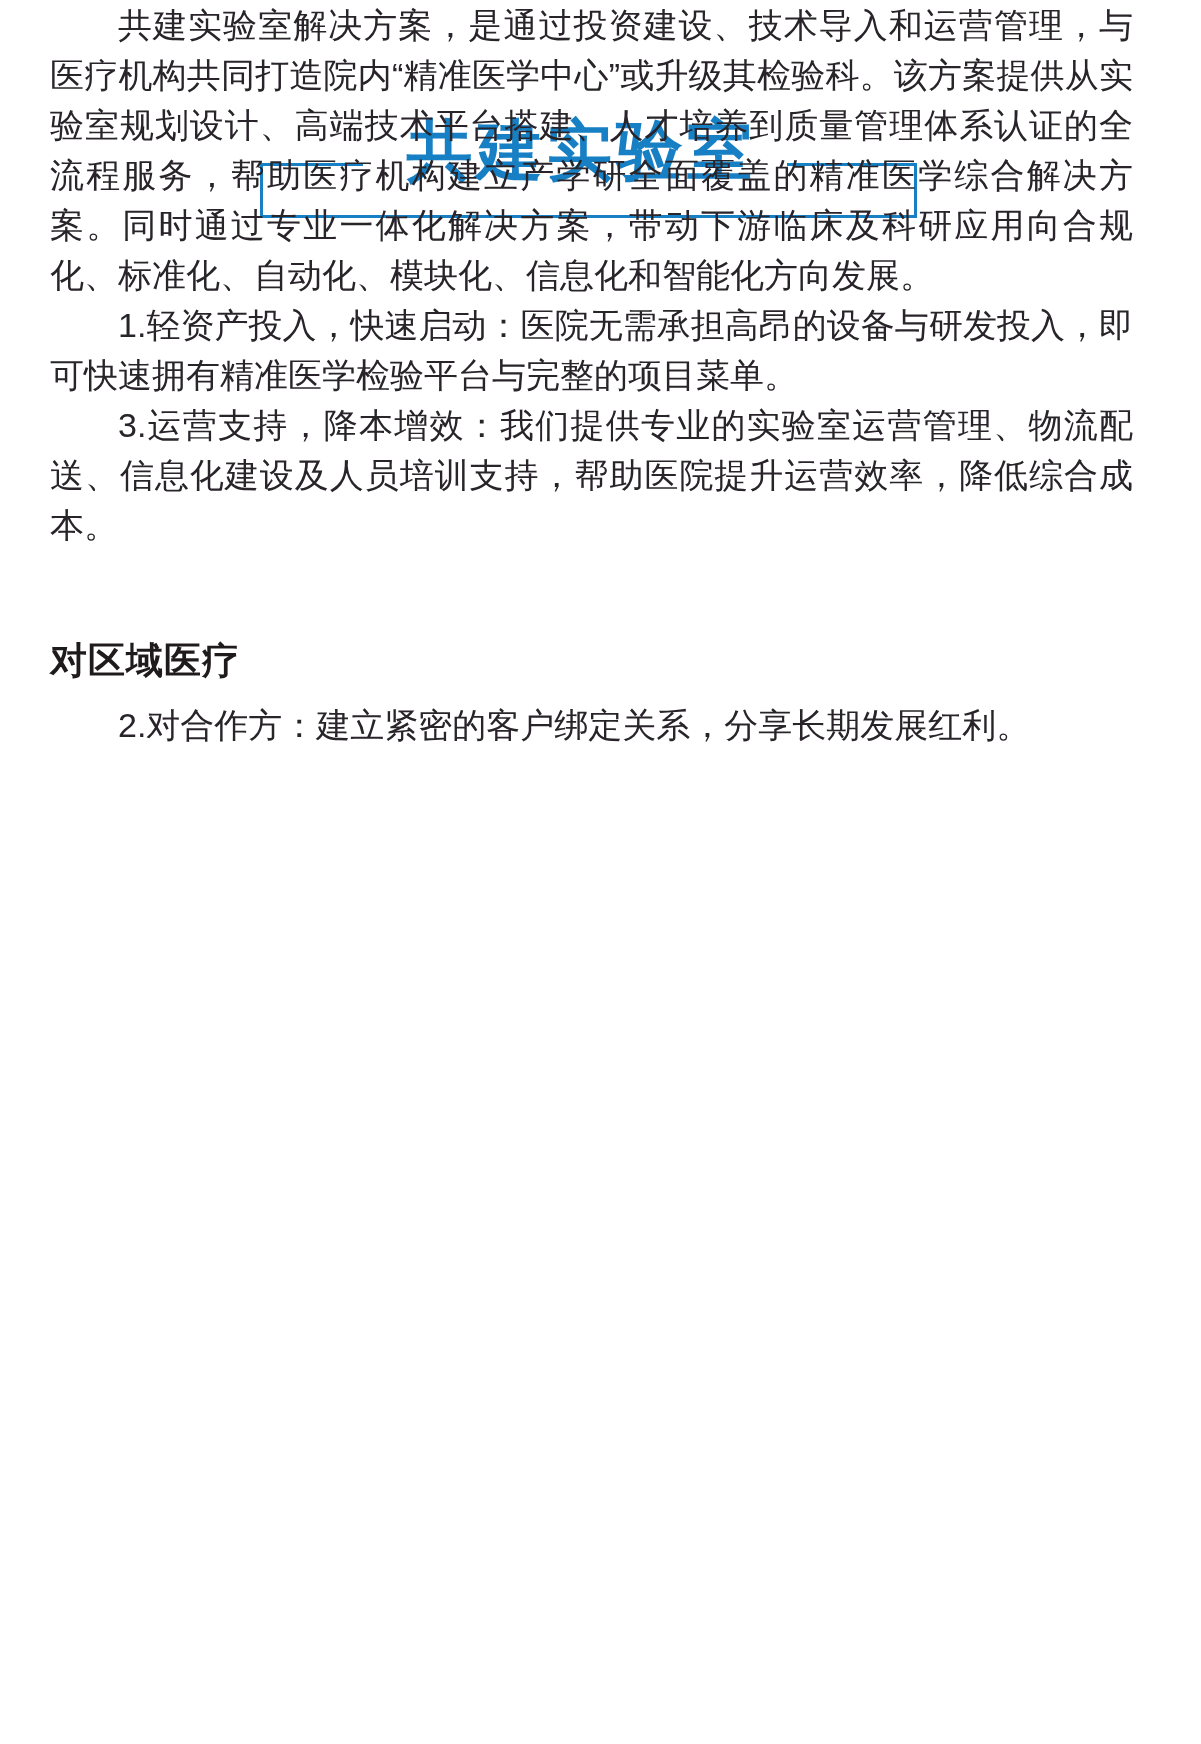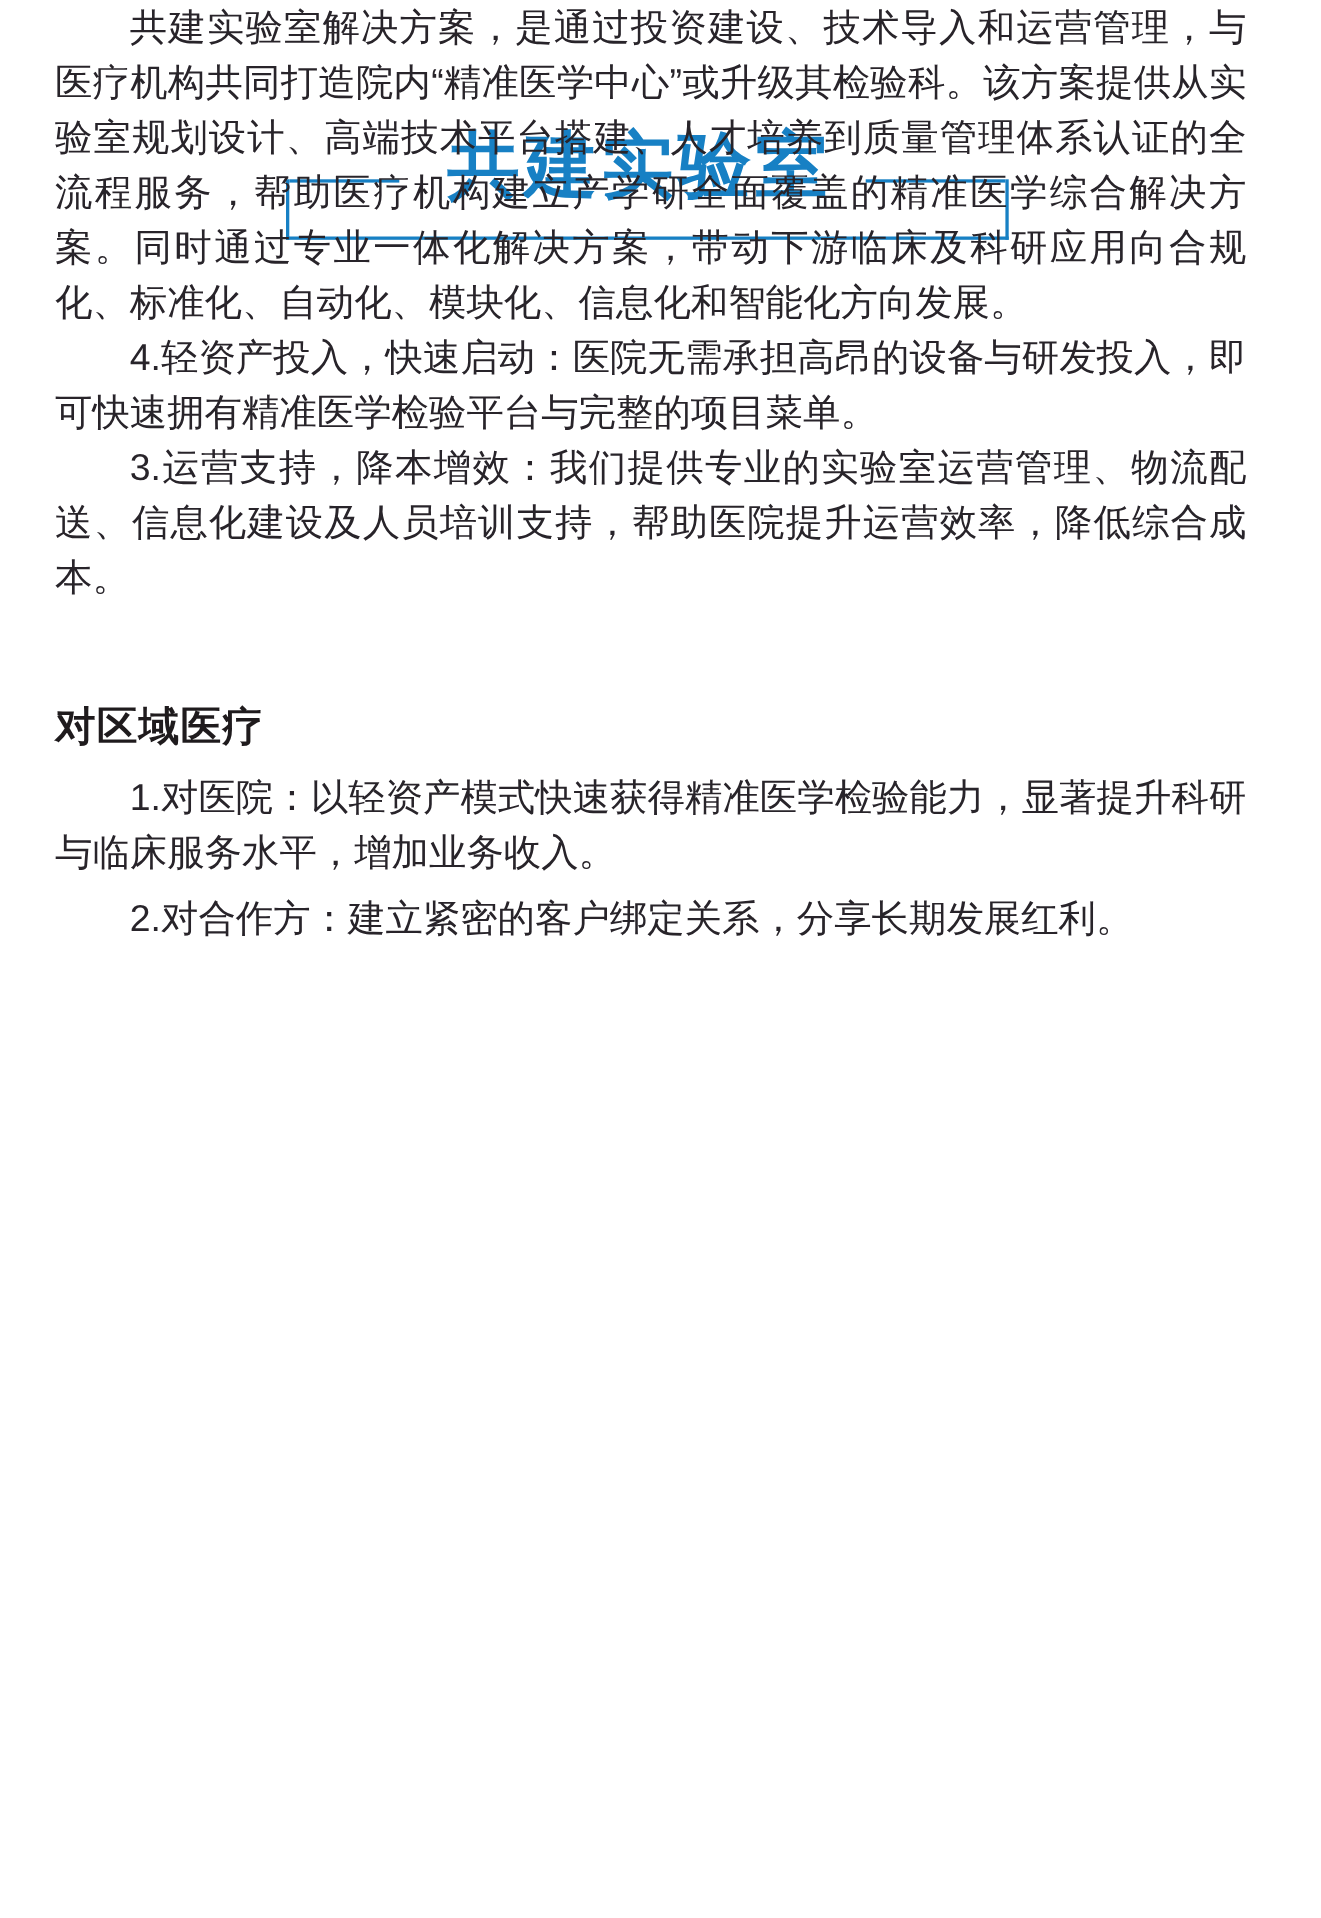--- a/index.html
+++ b/index.html
@@ -87,24 +87,23 @@
     <span class="dash dash-left"></span>
     <span class="dash dash-right"></span>
     <h1 class="page-title">共建实验室</h1>
   </div>
 
   <div class="content">
 
     <p>共建实验室解决方案，是通过投资建设、技术导入和运营管理，与医疗机构共同打造院内“精准医学中心”或升级其检验科。该方案提供从实验室规划设计、高端技术平台搭建、人才培养到质量管理体系认证的全流程服务，帮助医疗机构建立产学研全面覆盖的精准医学综合解决方案。同时通过专业一体化解决方案，带动下游临床及科研应用向合规化、标准化、自动化、模块化、信息化和智能化方向发展。</p>
 
     <div class="item-group group-core">
-      <p>4.轻资产投入，快速启动：医院无需承担高昂的设备与研发投入，即可快速拥有精准医学检验平台与完整的项目菜单。</p>
+      <p>1.轻资产投入，快速启动：医院无需承担高昂的设备与研发投入，即可快速拥有精准医学检验平台与完整的项目菜单。</p>
       <p>3.运营支持，降本增效：我们提供专业的实验室运营管理、物流配送、信息化建设及人员培训支持，帮助医院提升运营效率，降低综合成本。</p>
     </div>
 
     <h2 class="section-heading heading-value">对区域医疗</h2>
     <div class="item-group group-value">
-      <p>1.对医院：以轻资产模式快速获得精准医学检验能力，显著提升科研与临床服务水平，增加业务收入。</p>
       <p>2.对合作方：建立紧密的客户绑定关系，分享长期发展红利。</p>
     </div>
 
   </div>
 </div>
 
 </body></html>

